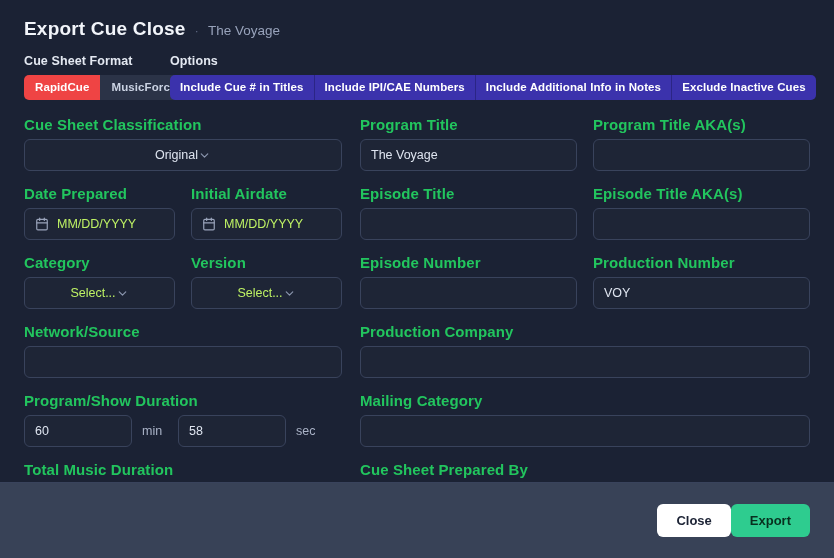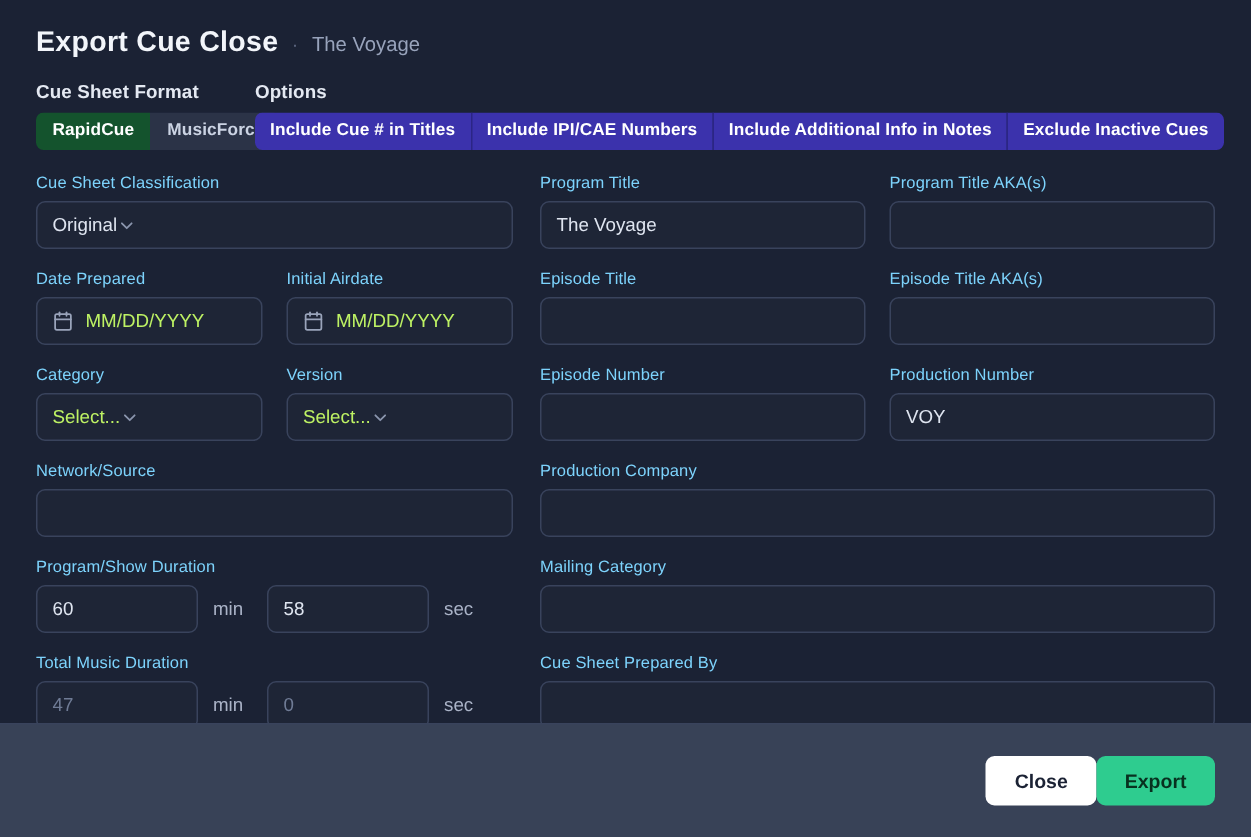--- a/index.html
+++ b/index.html
@@ -27,50 +27,50 @@
   .ctrl-block.options { flex:1; }
   .ctrl-label { font-size:12.5px; font-weight:700; color:#e4e9f2; margin-bottom:7px; letter-spacing:.1px; }
 
   .seg { display:flex; border-radius:5px; overflow:hidden; align-self:flex-start; }
   .seg-btn {
     font-family:"Liberation Sans", sans-serif;
     font-size:11.5px; font-weight:700; letter-spacing:.1px;
     padding:6px 11px 7px 11px; border:0; cursor:pointer; white-space:nowrap;
     background:#2b3347; color:#cbd3e3;
   }
-  .seg-btn.on { background:#14532d; color:#ffffff; }
+  .seg-btn.on { background:#ef4444; color:#ffffff; }
   .seg.opts .seg-btn { padding:6px 10px 7px 10px; background:#3730a3; color:#e9e9fb; }
   .seg.opts .seg-btn.on { background:#3b32ac; color:#ffffff; }
   .seg.opts .seg-btn + .seg-btn { border-left:1px solid #2b2585; }
 
   
   .body { flex:1; padding: 16px 24px 0 24px; display:flex; gap:18px; overflow:hidden; }
   .col-left  { width: 318px; }
   .col-right { flex:1; }
 
   .row { display:flex; gap:16px; }
   .field { margin-bottom: 14px; }
   .field.grow { flex:1; }
-  .f-label { font-size:11px; font-weight:400; color:#7dd3fc; margin-bottom:6px; letter-spacing:.1px; }
+  .f-label { font-size:15px; font-weight:700; color:#22c55e; margin-bottom:6px; letter-spacing:.1px; }
 
   .input {
     height:32px; border:1px solid #3a4considered; border-radius:6px;
   }
   .input, .select {
     height:32px;
     background:#1e2536;
     border:1px solid #39435c;
     border-radius:6px;
     display:flex; align-items:center;
     padding: 0 10px;
     font-size:12.5px;
     color:#dfe5f0;
     cursor:text;
   }
-  .select { cursor:pointer; justify-content:flex-start; }
+  .select { cursor:pointer; justify-content:center; }
   .input .val { color:#dfe5f0; }
   .input .ph, .select .ph { color:#bef264; }
   .input.dim .val { color:#6f7b95; }
 
   .cal { margin-right:8px; flex:0 0 auto; display:flex; align-items:center; }
   .chev { flex:0 0 auto; display:flex; align-items:center; }
 
   .dur { display:flex; align-items:center; gap:10px; }
   .dur .input { width:108px; }
   .unit { font-size:12.5px; color:#aab3c7; width:26px; }

